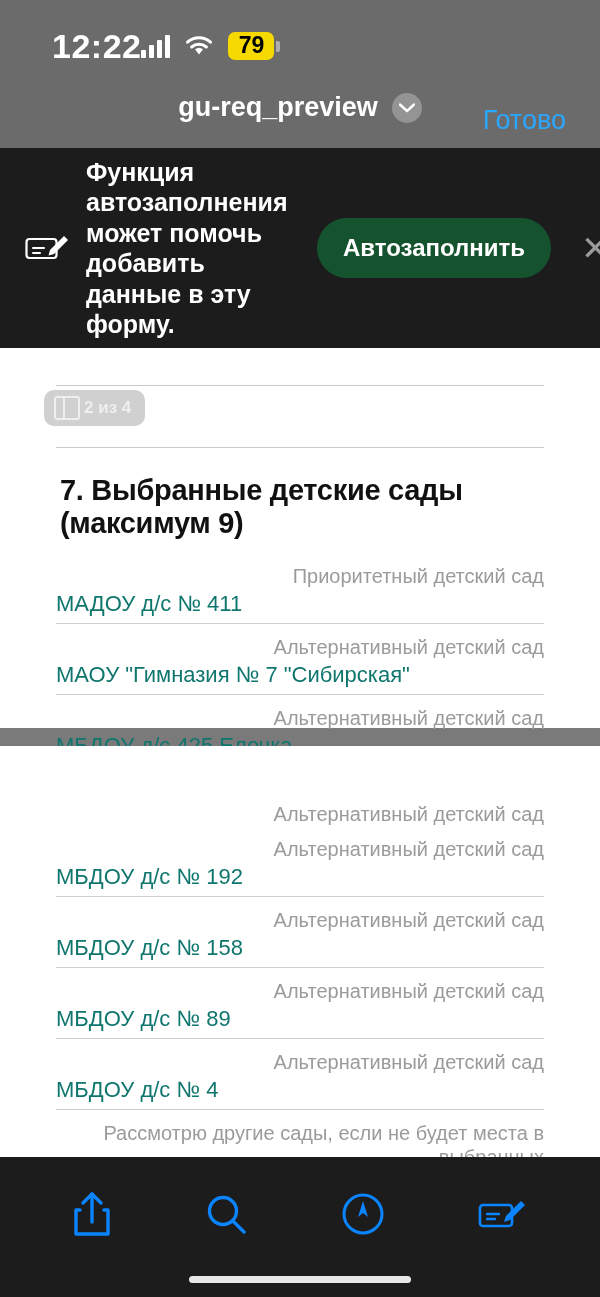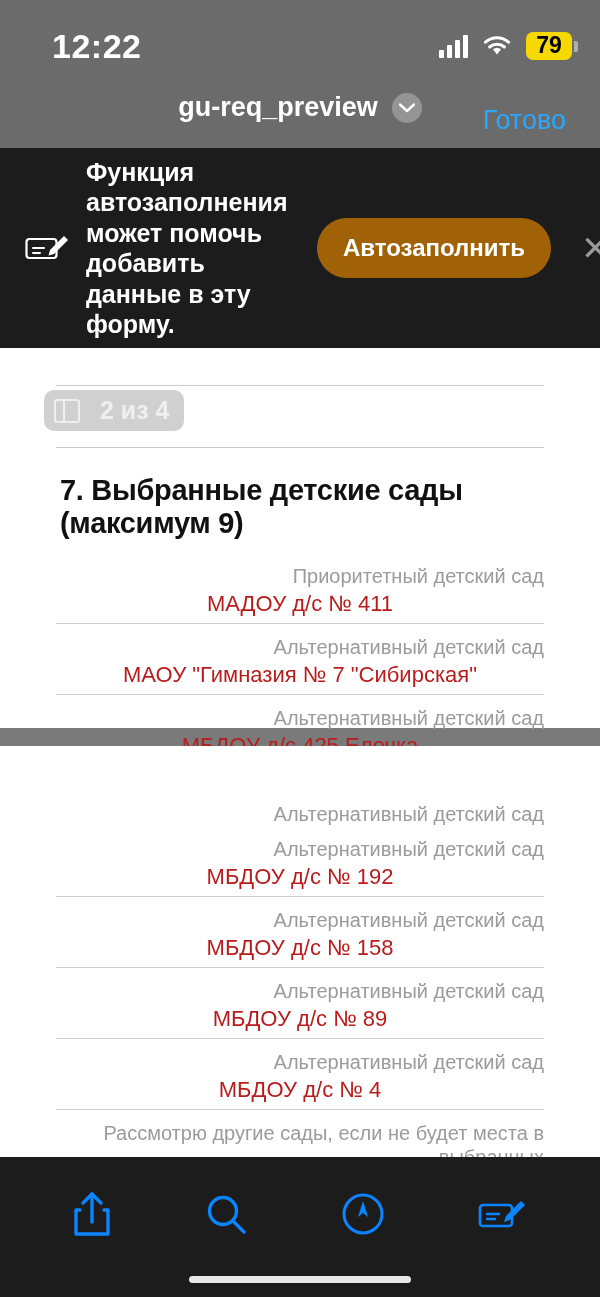--- a/index.html
+++ b/index.html
@@ -16,21 +16,20 @@
     height: 1297px;
     background: #6b6b6b;
     overflow: hidden;
   }
 
   
   .statusbar {
     height: 92px;
     display: flex;
     align-items: center;
-    justify-content: space-between;
     padding: 0 22px 0 52px;
     color: #fff;
   }
   .status-time {
     font-size: 34px;
     font-weight: 600;
     letter-spacing: 0.5px;
   }
   .status-right {
     display: flex;
@@ -117,21 +116,21 @@
   }
   .banner-text {
     color: #fff;
     font-size: 25px;
     font-weight: 700;
     line-height: 1.22;
     width: 215px;
     flex: 0 0 215px;
   }
   .autofill-btn {
-    background: #a16207;
+    background: #14532d;
     color: #fff;
     border-radius: 30px;
     padding: 16px 26px;
     font-size: 24px;
     font-weight: 600;
     white-space: nowrap;
   }
   .banner-close {
     color: #9a9a9a;
     font-size: 34px;
@@ -159,26 +158,26 @@
   }
   .page-gap { height: 18px; background: #7a7a7a; }
   .page-bottom { height: 435px; }
 
   .pagecount {
     position: absolute;
     left: 44px;
     top: 42px;
     display: flex;
     align-items: center;
-    gap: 20px;
+    gap: 4px;
     background: rgba(120,120,120,0.35);
     border-radius: 10px;
     padding: 6px 14px 6px 10px;
     color: #efefef;
-    font-size: 25px;
+    font-size: 17px;
     font-weight: 600;
   }
   .pagecount .pc-icon {
     width: 26px; height: 24px;
     border: 2px solid #efefef;
     border-radius: 3px;
     position: relative;
   }
   .pagecount .pc-icon:after {
     content: "";
@@ -209,25 +208,24 @@
   .field { margin-bottom: 11px; }
   .field-label {
     font-size: 20px;
     color: #9b9b9b;
     line-height: 1.2;
     margin-bottom: 3px;
     text-align: right;
   }
   .field-value {
     font-size: 22px;
-    color: #b91c1c;
+    color: #0f766e;
     padding-bottom: 6px;
     border-bottom: 1px solid #cfcfcf;
     min-height: 30px;
-    text-align: center;
   }
 
   
   .toolbar {
     position: absolute;
     left: 0; right: 0; bottom: 0;
     height: 140px;
     background: #1c1c1c;
     display: flex;
     align-items: center;

